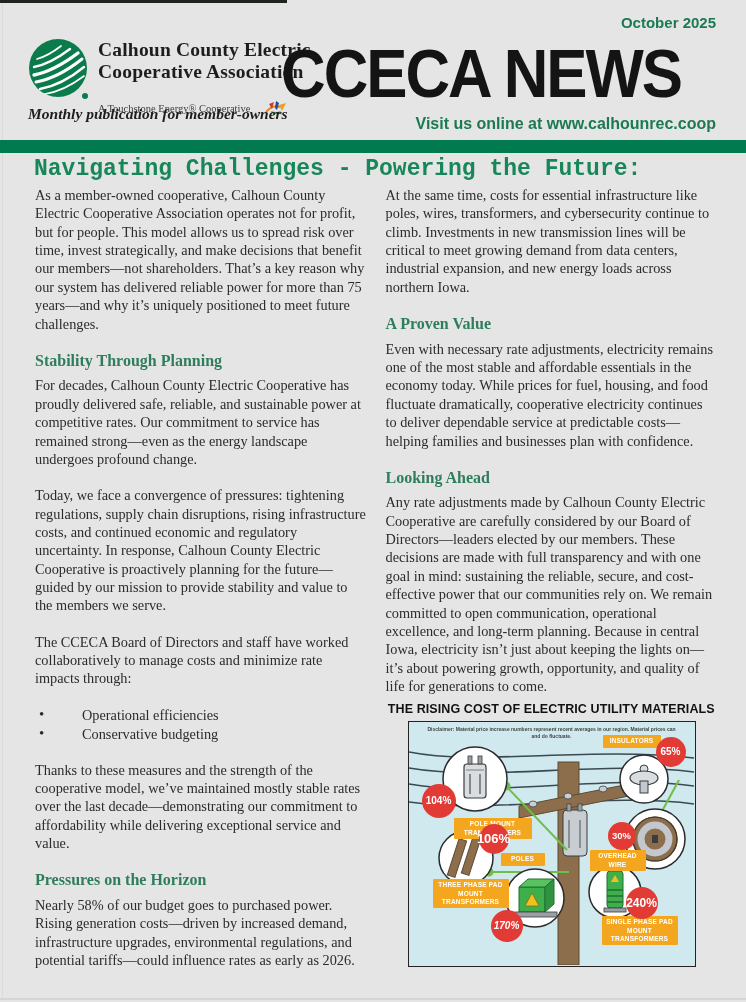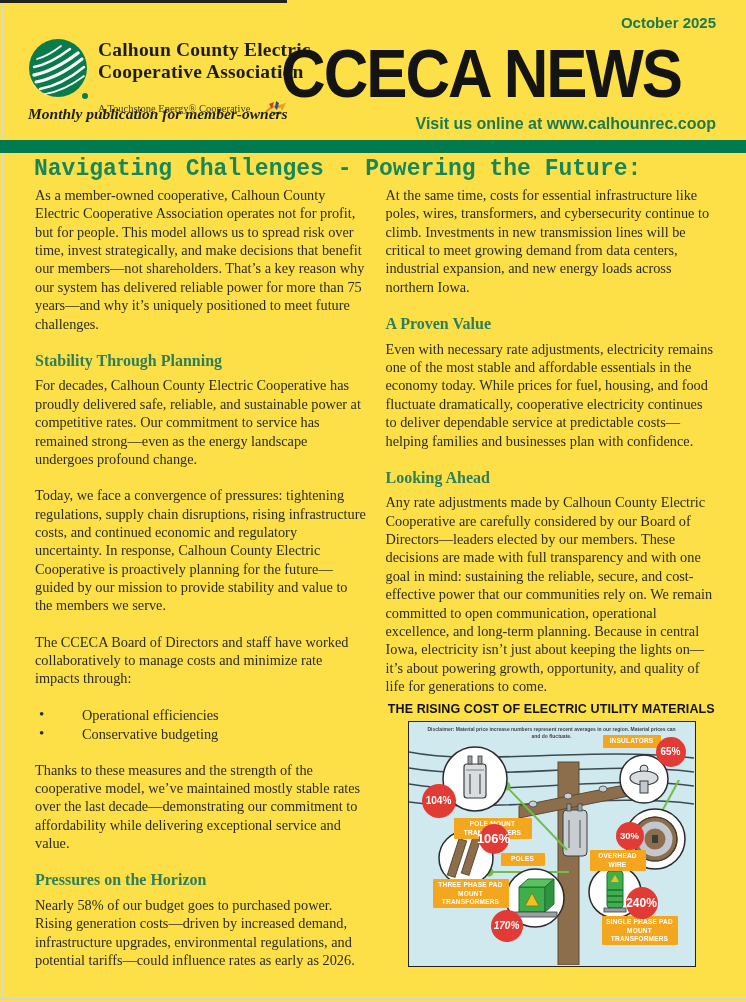--- a/index.html
+++ b/index.html
@@ -1,16 +1,16 @@
 <!DOCTYPE html>
 <html><head>
 <meta charset="utf-8">
 <style>
   html,body{margin:0;padding:0;background:#ffffff;}
-  .page{position:relative;width:746px;height:1002px;background:#fde047;overflow:hidden;
+  .page{position:relative;width:746px;height:1002px;background:#e5e5e5;overflow:hidden;
         font-family:"Liberation Serif",serif;color:#262626;}
   .edge-top{position:absolute;left:0;top:0;width:287px;height:3px;background:#1f241f;}
   .edge-left{position:absolute;left:2px;top:3px;width:1px;height:996px;background:#d7dcd7;}
   .edge-bottom{position:absolute;left:0;top:998px;width:746px;height:2px;background:#d3d6d3;}
 
   
   .issue-date{position:absolute;top:14px;right:30px;font-family:"Liberation Sans",sans-serif;
               font-weight:700;font-size:15px;color:#1b7a52;}
   .logo-circle{position:absolute;left:28px;top:37px;width:64px;height:66px;}
   .org-block{position:absolute;left:98px;top:39px;line-height:1.12;}
@@ -214,19 +214,19 @@
         <div class="ig-label" style="left:45px;top:96px;width:74px;">POLE MOUNT TRANSFORMERS</div>
         <div class="ig-label" style="left:194px;top:13px;width:54px;">INSULATORS</div>
         <div class="ig-label" style="left:92px;top:131px;width:40px;">POLES</div>
         <div class="ig-label" style="left:181px;top:128px;width:52px;">OVERHEAD WIRE</div>
         <div class="ig-label" style="left:24px;top:157px;width:72px;">THREE PHASE PAD MOUNT TRANSFORMERS</div>
         <div class="ig-label" style="left:193px;top:194px;width:72px;">SINGLE PHASE PAD MOUNT TRANSFORMERS</div>
 
         <div class="ig-badge" style="left:13px;top:62px;width:34px;height:34px;font-size:10px;">104%</div>
         <div class="ig-badge" style="left:247px;top:15px;width:30px;height:30px;font-size:10px;">65%</div>
         <div class="ig-badge" style="left:70px;top:102px;width:30px;height:30px;font-size:13px;">106%</div>
-        <div class="ig-badge" style="left:207px;top:100px;width:28px;height:28px;font-size:9.5px;">30%</div>
+        <div class="ig-badge" style="left:199px;top:100px;width:28px;height:28px;font-size:9.5px;">30%</div>
         <div class="ig-badge" style="left:82px;top:188px;width:32px;height:32px;font-size:10px;font-style:italic;">170%</div>
         <div class="ig-badge" style="left:217px;top:165px;width:32px;height:32px;font-size:12px;">240%</div>
       </div>
     </div>
   </div>
 </div>
 
 </body></html>

